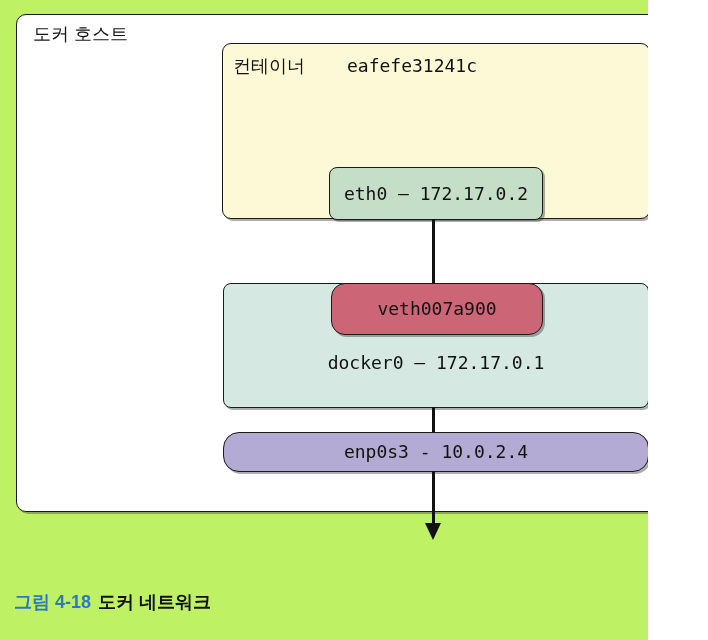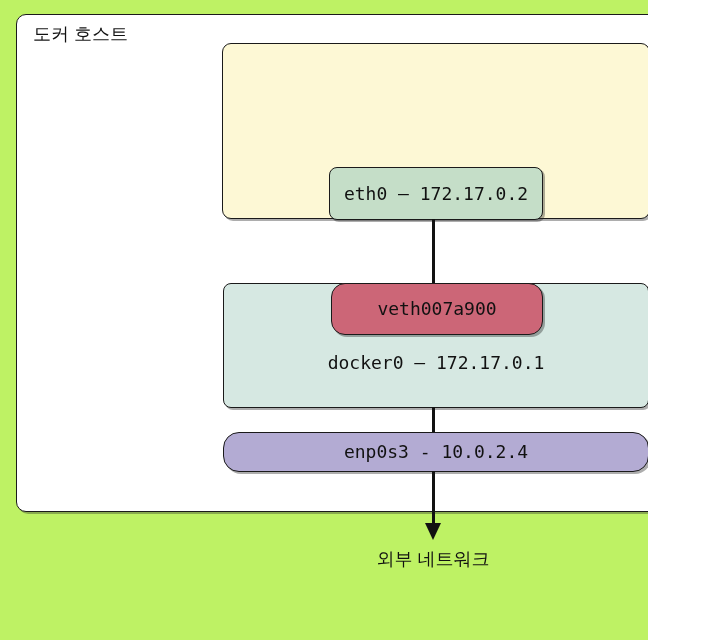--- a/index.html
+++ b/index.html
@@ -80,32 +80,37 @@
 </style>
 </head>
 <body>
 
 <div class="figure">
 
   <div class="abs host-box"></div>
   <div class="abs host-label">도커 호스트</div>
 
   <div class="abs container-box" style="background-color: rgb(253, 248, 213);"></div>
+  <div class="abs container-row">
+    <span class="container-label">컨테이너</span><span class="container-id">eafefe31241c</span>
+  </div>
 
   <div class="abs node-box eth0-box" style="background-color: rgb(197, 222, 200);">eth0 – 172.17.0.2</div>
 
   <div class="abs connector conn1"></div>
 
   <div class="abs node-box bridge-box" style="background-color: rgb(214, 232, 226);"></div>
   <div class="abs node-box veth-box" style="background-color: rgb(204, 102, 119); border-radius: 14px;">veth007a900</div>
   <div class="abs bridge-label">docker0 – 172.17.0.1</div>
 
   <div class="abs connector conn2"></div>
 
   <div class="abs node-box hostnic-box" style="background-color: rgb(179, 171, 211); border-radius: 16px;">enp0s3 - 10.0.2.4</div>
 
   <div class="abs connector conn3"></div>
   <div class="abs arrowhead"></div>
 
-  <div class="abs external-label">외부 네트워크</div>
 
+  <div class="abs caption">
+    <span class="figure-number" style="color: rgb(46, 120, 190);">그림 4-18</span><span class="figure-title">도커 네트워크</span>
+  </div>
 
 </div>
 
 </body></html>

